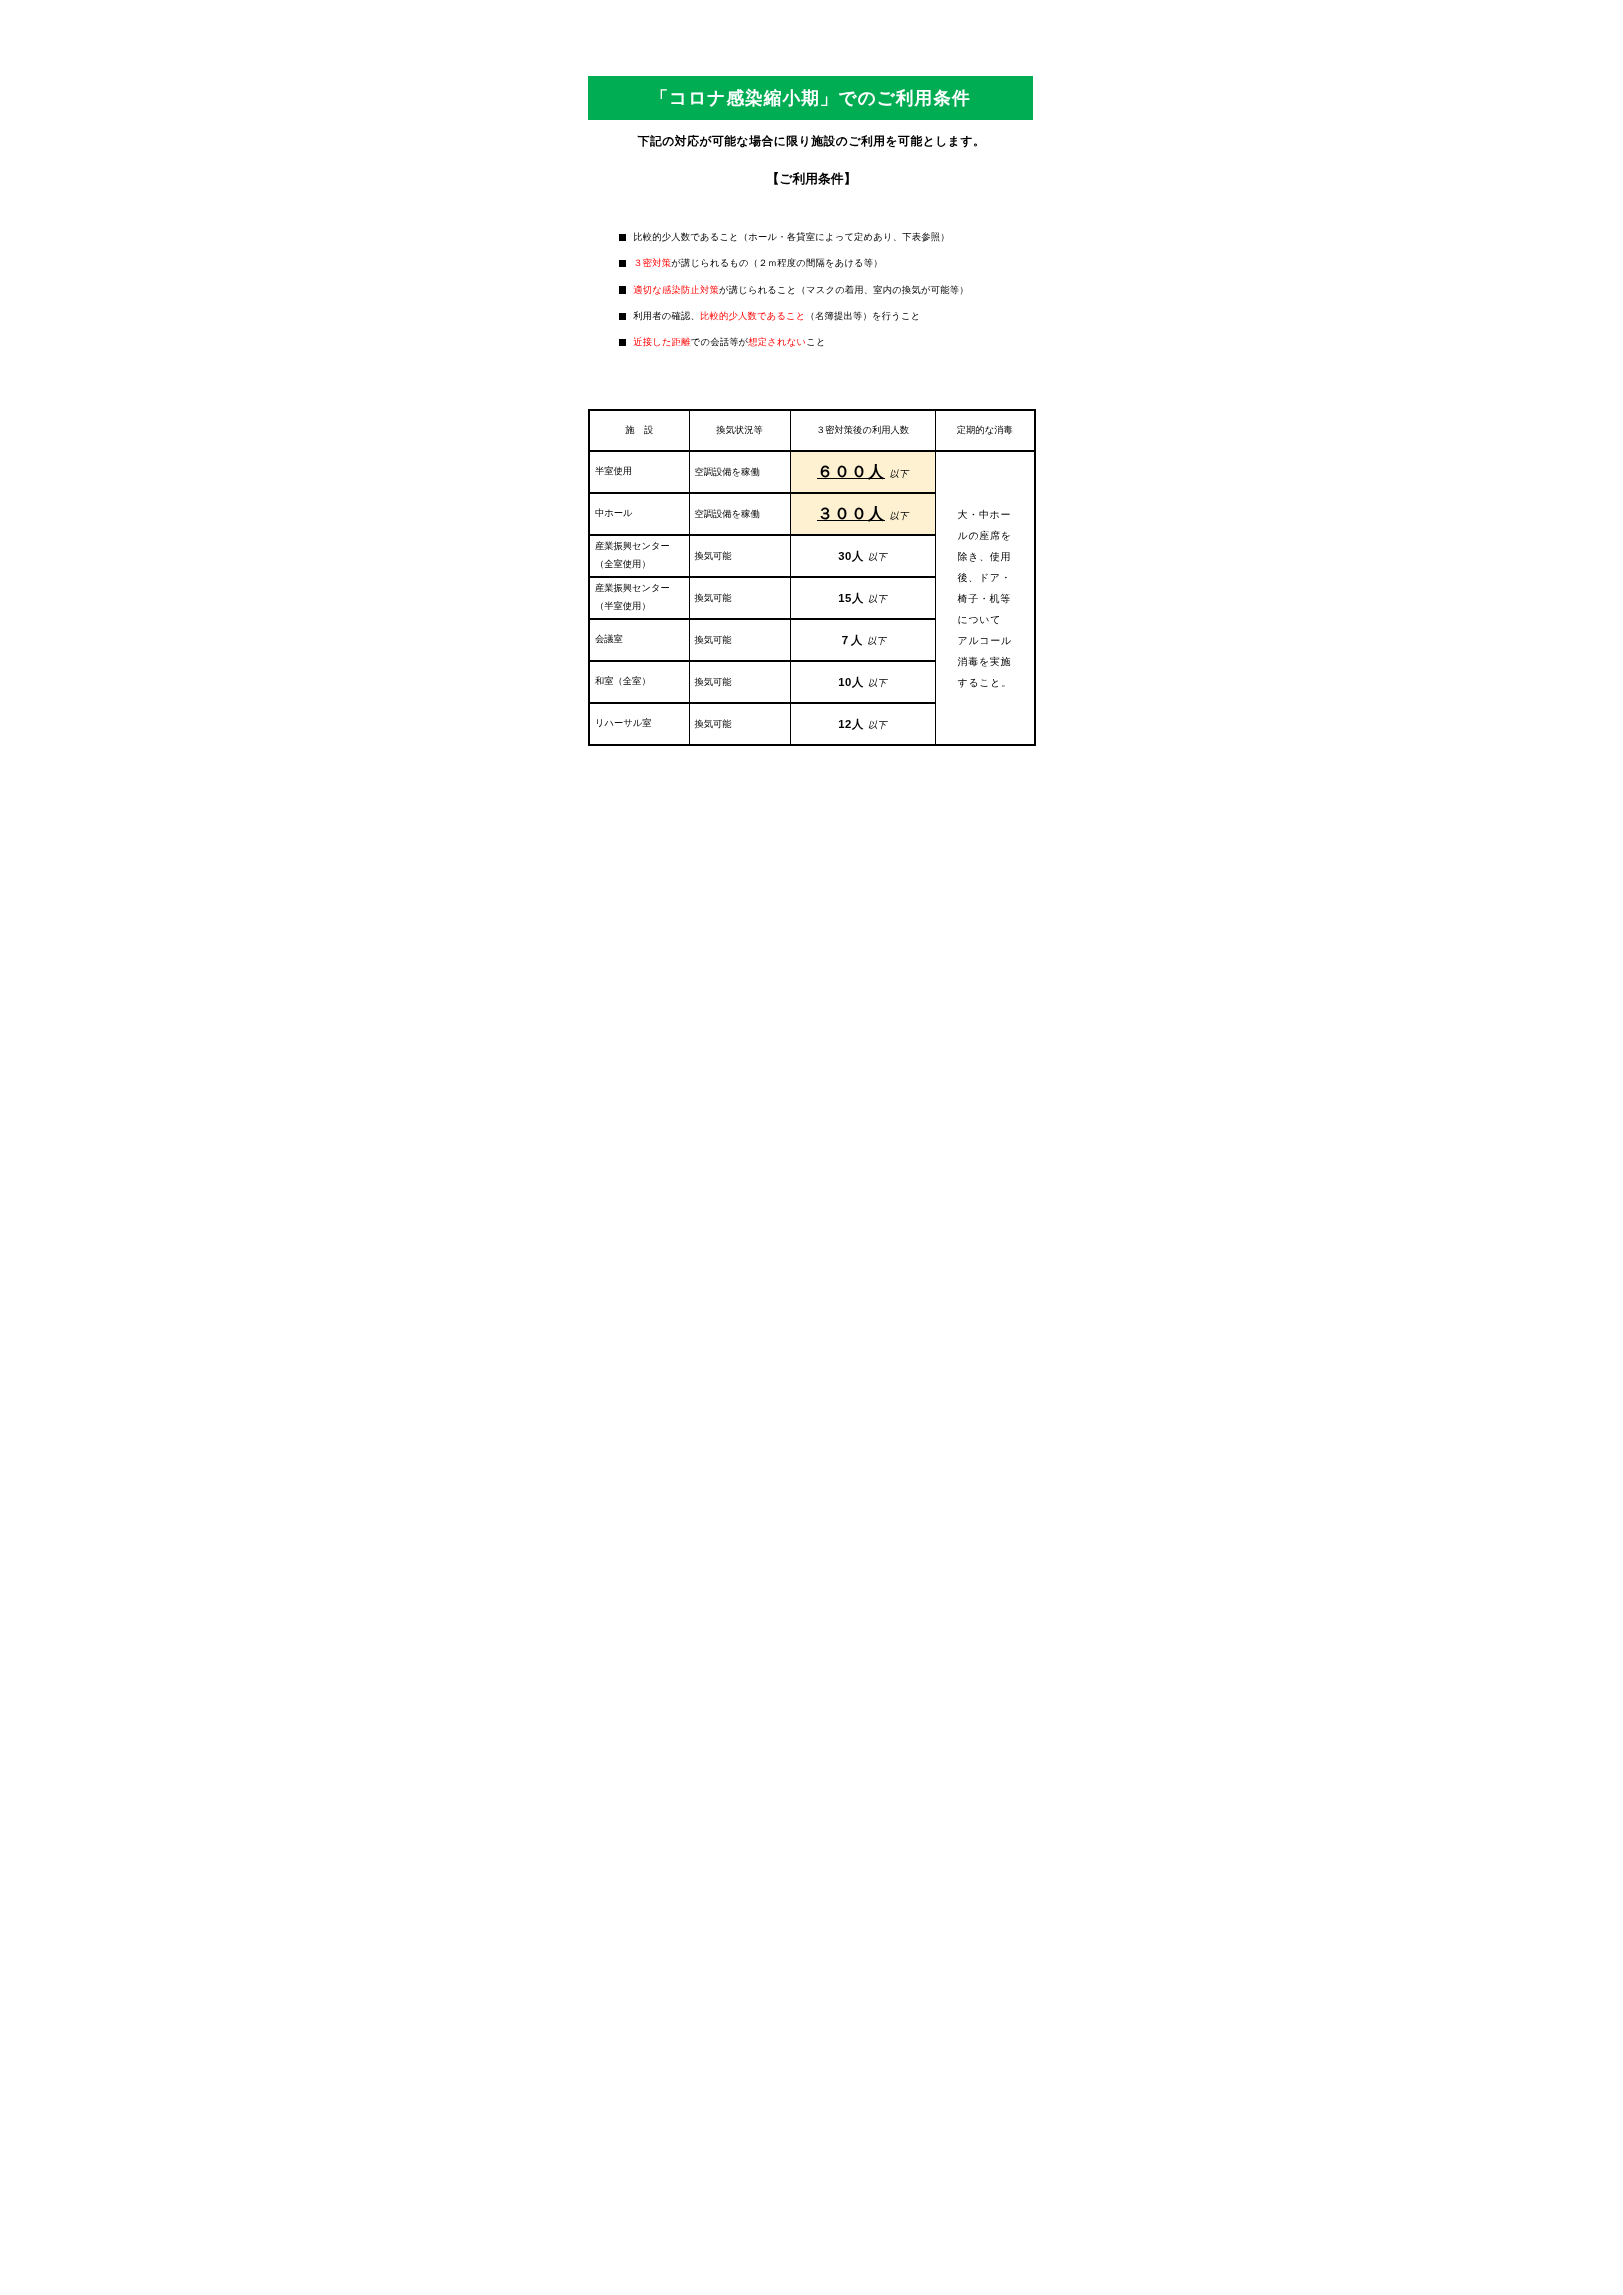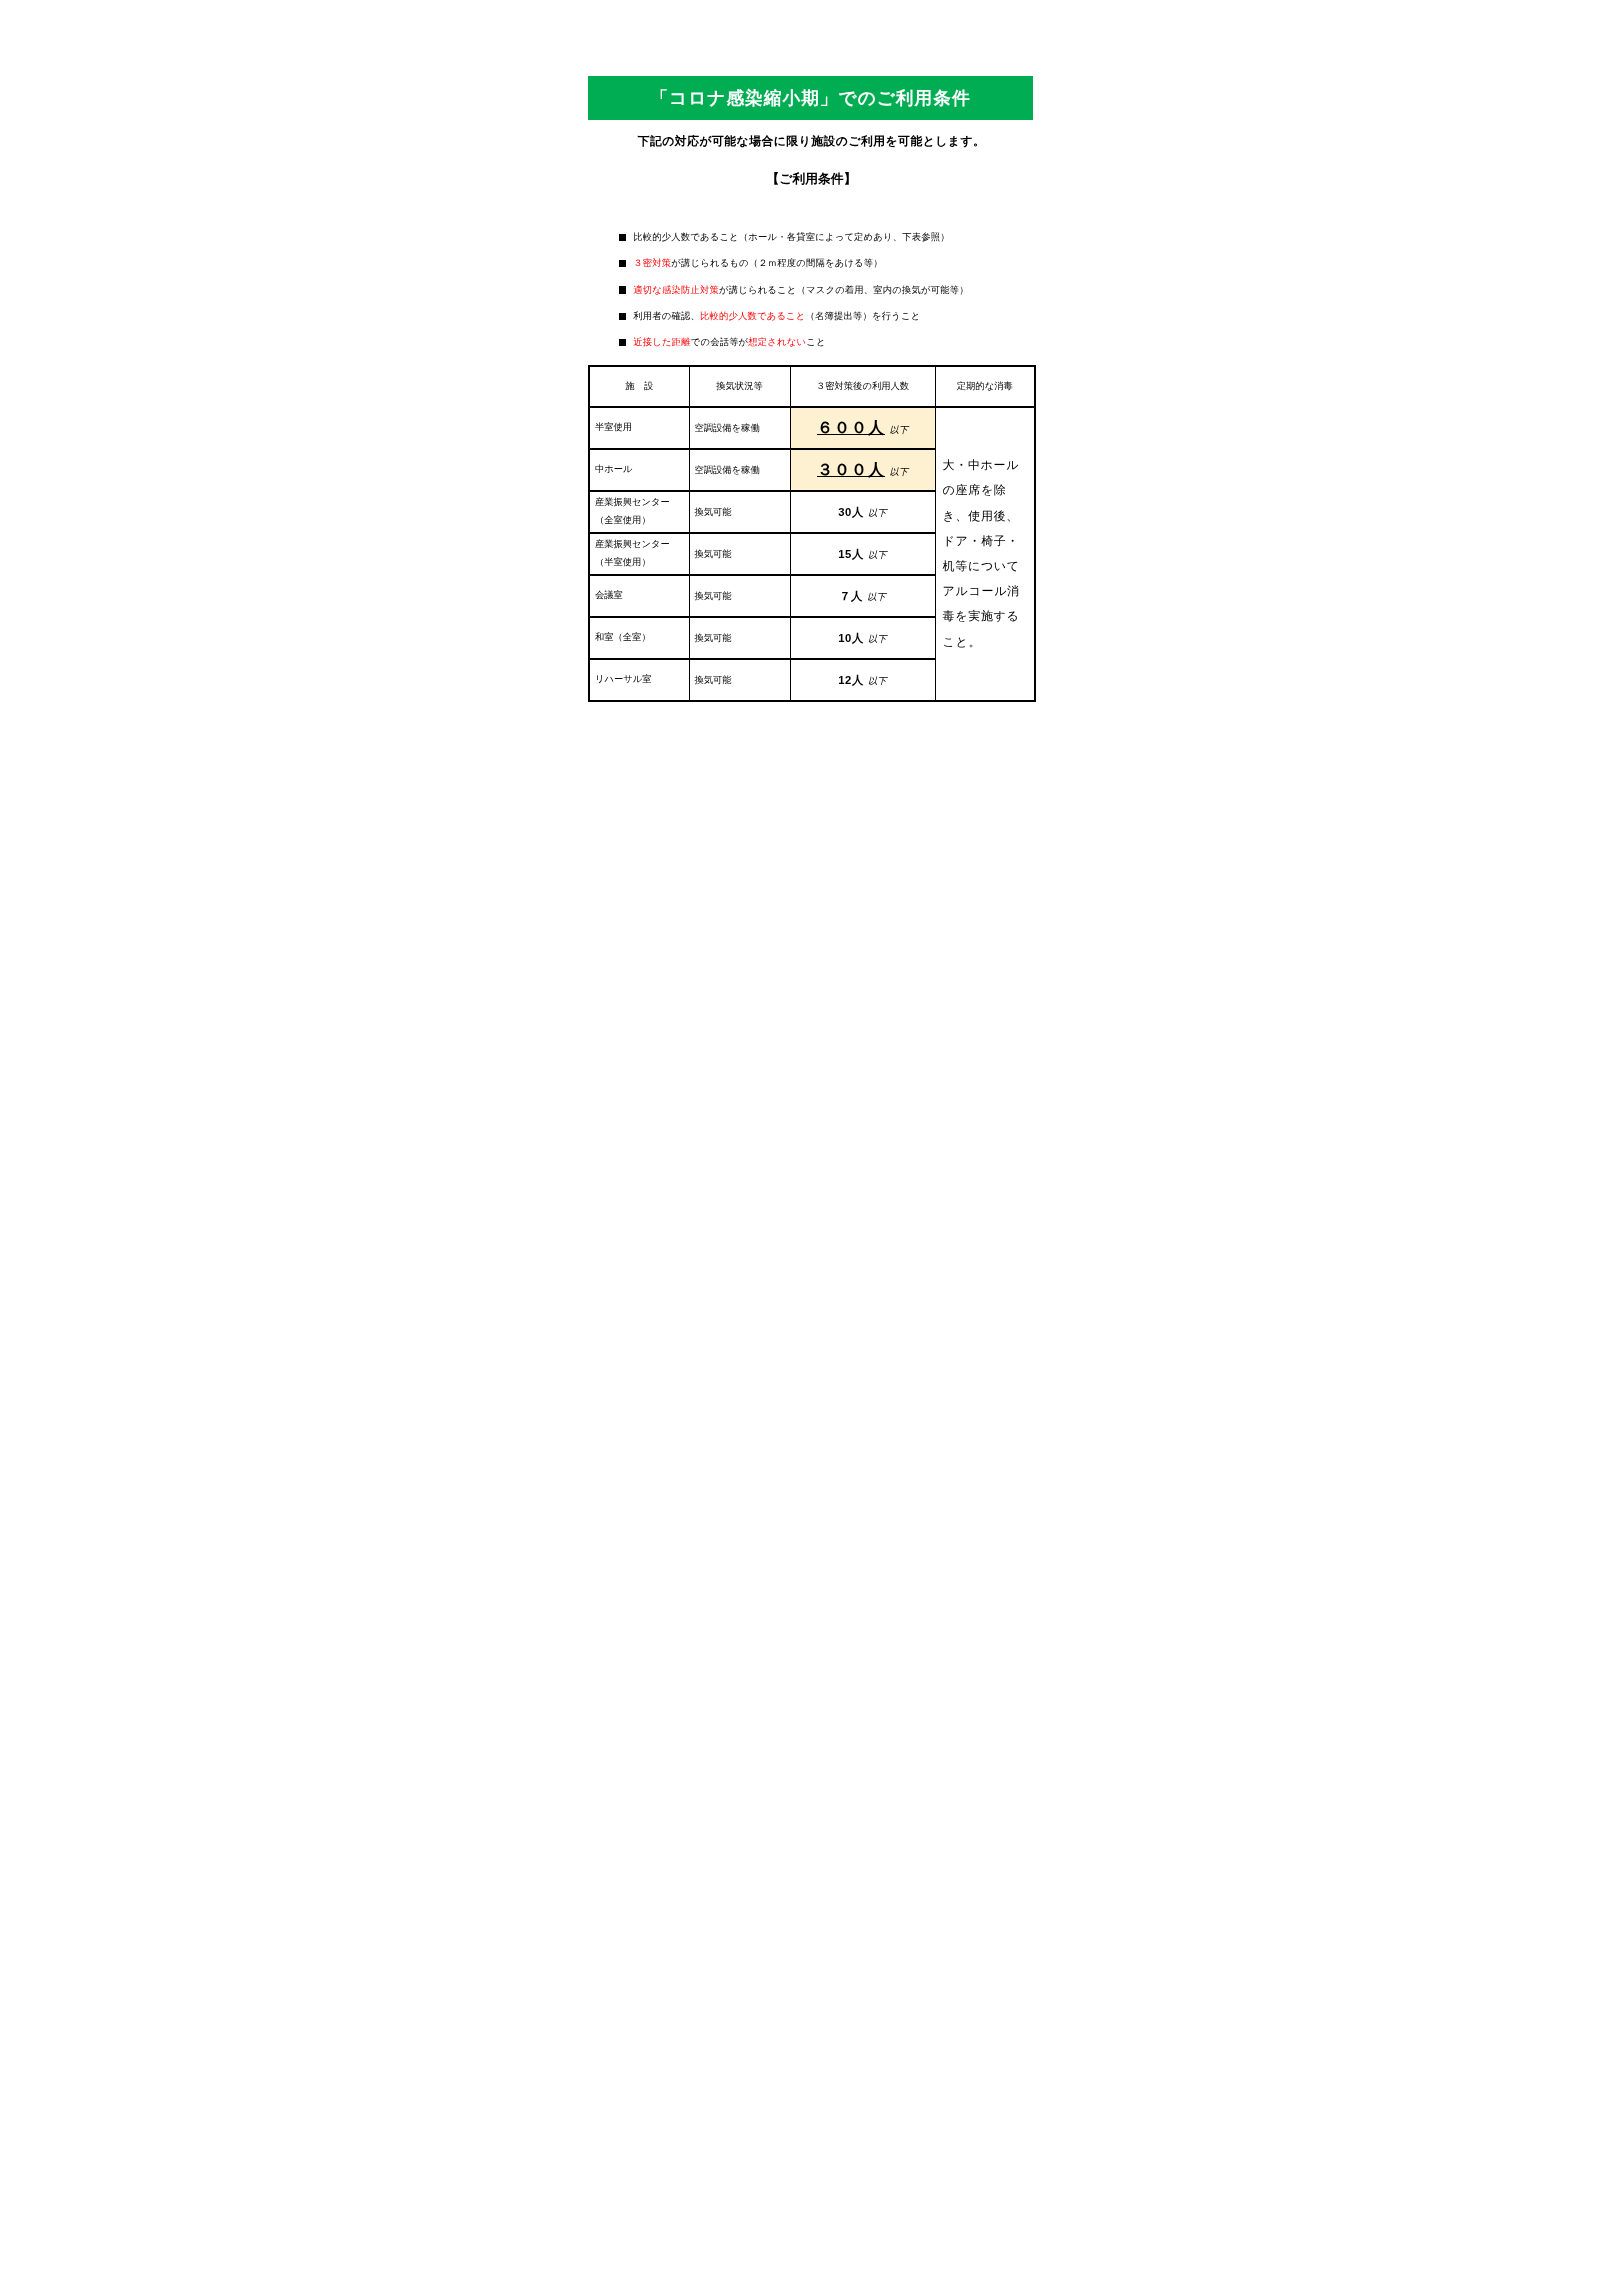--- a/index.html
+++ b/index.html
@@ -76,20 +76,21 @@
   
   .facility-table-wrap {
     position: absolute;
     left: 47px; top: 365px;
   }
   table.facility-table {
     border-collapse: collapse;
     table-layout: fixed;
     width: 446px;
     border: 2.5px solid #000000;
+    margin-top: 44px;
   }
   .facility-table col.c1 { width: 100px; }
   .facility-table col.c2 { width: 101px; }
   .facility-table col.c3 { width: 145px; }
   .facility-table col.c4 { width: 100px; }
   .facility-table th, .facility-table td {
     border: 1px solid #000000;
     font-weight: normal;
     font-size: 9.3px;
     background: #ffffff;
@@ -116,22 +117,22 @@
     text-align: center;
     border-bottom-width: 2px;
   }
   td.cell-capacity.highlight { background: #FDF1D2; }
   .cap-value { font-weight: bold; font-size: 11.3px; letter-spacing: 0.5px; }
   .cap-value.big { font-size: 16px; letter-spacing: 1px; text-decoration: underline; }
   .cap-suffix { font-size: 9.3px; margin-left: 4.4px; font-style: italic; }
   td.cell-note {
     vertical-align: middle;
     text-align: left;
-    padding: 0 7px;
-    font-size: 12px;
+    padding: 0 22px;
+    font-size: 10px;
     line-height: 2.1;
     letter-spacing: 0.7px;
   }
 </style>
 </head>
 <body>
 
 <div class="page">
 
   <div class="banner">

